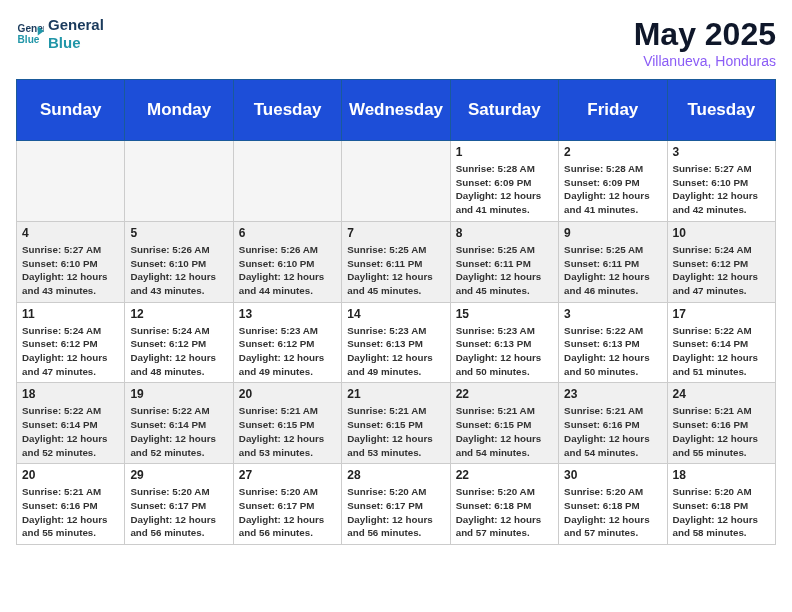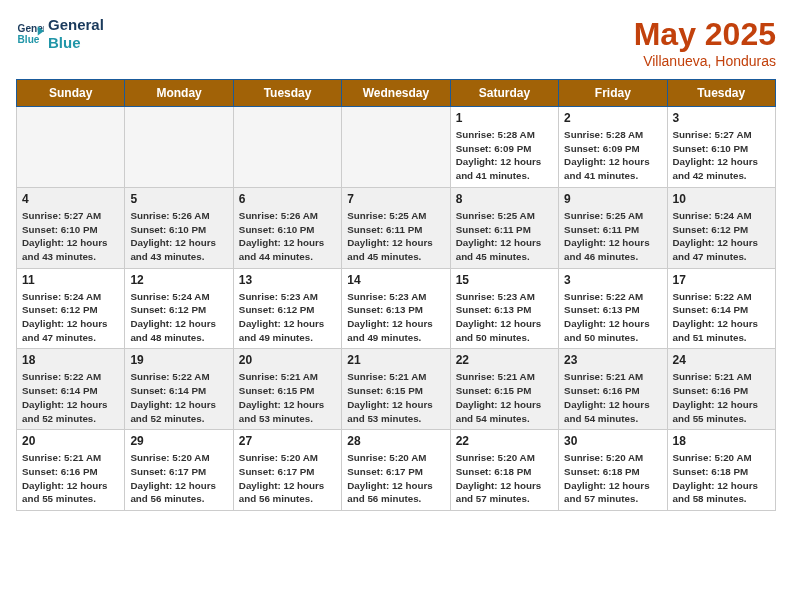--- a/index.html
+++ b/index.html
@@ -24,37 +24,37 @@
     .logo-icon {
       width: 28px;
       height: 28px;
     }
     .title-block {
       text-align: right;
     }
     .calendar-title {
       font-size: 32px;
       font-weight: bold;
-      color: #c2410c;
+      color: #0f172a;
     }
     .calendar-subtitle {
       font-size: 14px;
-      color: #c2410c;
+      color: #8b5cf6;
     }
     table {
       width: 100%;
       border-collapse: collapse;
       font-size: 10.5px;
     }
     th {
-      background-color: #a16207;
+      background-color: #1d4ed8;
       color: #fff;
       text-align: center;
-      padding: 6px 4px;
-      font-size: 12px;
+      padding: 20px 4px;
+      font-size: 17px;
       font-weight: bold;
       border: 1px solid #1a5a9a;
     }
     td {
       border: 1px solid #ccc;
       vertical-align: top;
       padding: 4px 5px;
       width: 108px;
       min-height: 80px;
       background: #fff;

